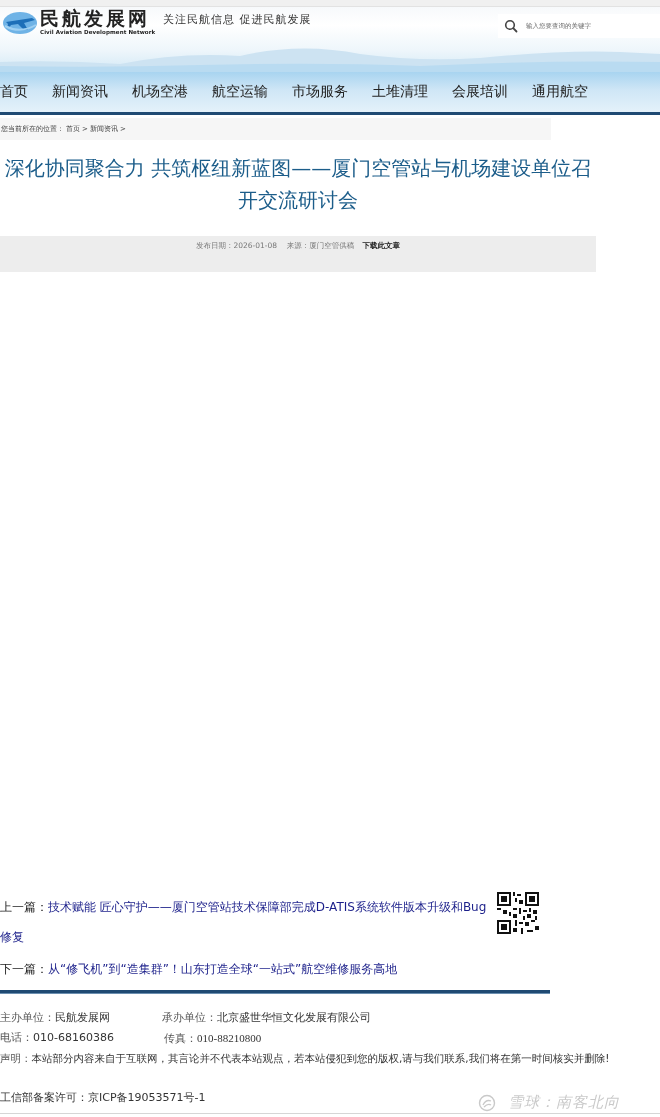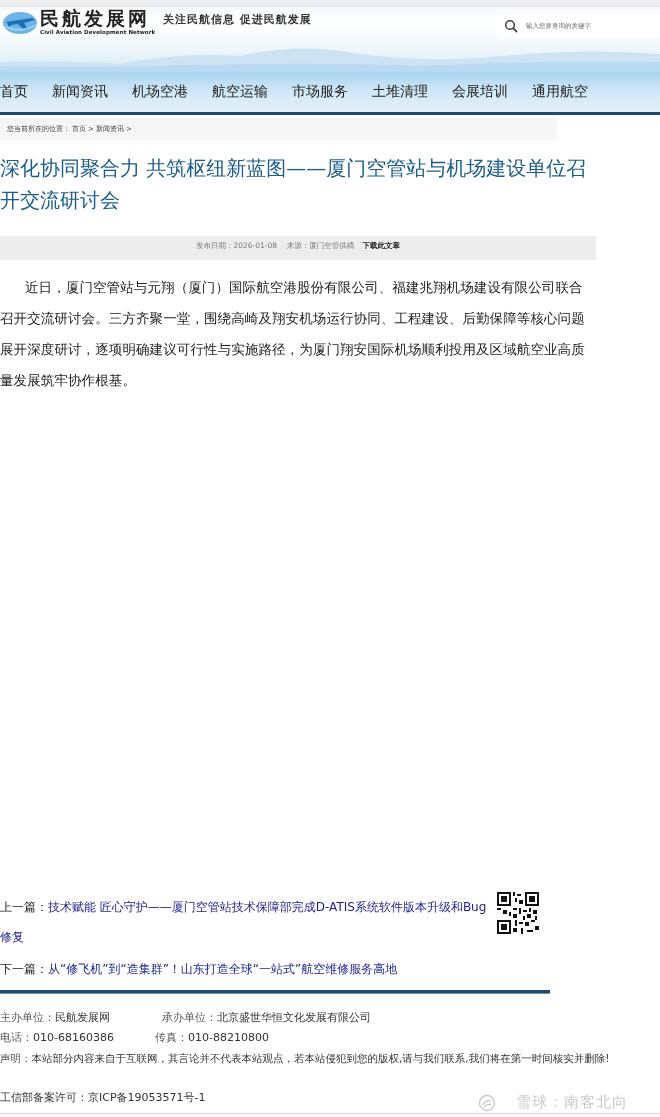--- a/index.html
+++ b/index.html
@@ -5,33 +5,33 @@
     html, body { margin:0; padding:0; }
     body { width:660px; height:1117px; background:#ffffff; overflow:hidden; position:relative;
       font-family:"DejaVu Sans","Liberation Sans",sans-serif; color:#222; }
     .header { position:absolute; left:0; top:0; width:660px; height:72px;
       background: linear-gradient(180deg,#f4f7fa 0%,#ffffff 35%,#eef6fb 70%,#d3e9f6 100%); overflow:hidden; }
     .header .topline { position:absolute; left:0; top:0; width:660px; height:6px; background:#f0f0f0; border-bottom:1px solid #e2e2e2; }
     .mtn { position:absolute; bottom:0; }
     .logo-icon { position:absolute; left:2px; top:8px; width:36px; height:28px; }
     .logo-title { position:absolute; left:40px; top:6px; font-family:"DejaVu Serif","Liberation Serif",serif; font-size:19px; font-weight:bold; color:#222; letter-spacing:3px; }
     .logo-sub { position:absolute; left:40px; top:29px; font-size:5.5px; font-weight:bold; color:#222; letter-spacing:0.1px; }
-    .slogan { position:absolute; left:163px; top:12px; font-family:"DejaVu Serif","Liberation Serif",serif; font-size:11px; font-weight:bold; color:#333; letter-spacing:1px; }
+    .slogan { position:absolute; left:163px; top:12px; font-family:"DejaVu Serif","Liberation Serif",serif; font-size:11px; font-weight:normal; color:#333; letter-spacing:1px; }
     .search { position:absolute; left:498px; top:14px; width:162px; height:24px; background:#fff; display:flex; align-items:center; }
     .search .sicon { width:14px; height:14px; margin-left:6px; }
     .search input { border:none; outline:none; background:transparent; font-size:6.5px; color:#555; margin-left:6px; width:130px; font-family:"DejaVu Sans",sans-serif; }
     .search input::placeholder { color:#666; }
     .nav { position:absolute; left:0; top:72px; width:660px; height:40px;
       background: linear-gradient(180deg,#a8d4f0 0%,#cfe6f6 45%,#e4f1fa 100%);
       border-bottom:3px solid #1f4a73; display:flex; align-items:center; }
     .nav a { font-size:14px; color:#222; text-decoration:none; white-space:nowrap; }
-    .breadcrumb { position:absolute; left:0; top:118px; width:550px; height:22px; background:#f6f6f6; font-size:7px; color:#444; line-height:22px; padding-left:7px; }
+    .breadcrumb { position:absolute; left:0; top:118px; width:550px; height:22px; background:#f6f6f6; font-size:7px; color:#444; line-height:22px; padding-left:1px; }
     .breadcrumb span { margin-right:2px; }
-    .title { position:absolute; left:0; top:152px; width:596px; text-align:left; font-size:20px; line-height:32px; color:#1c5d8a; }
-    .meta { position:absolute; left:0; top:236px; width:596px; height:24px; background:#ededed; text-align:center; font-size:7.5px; line-height:20px; color:#777; }
+    .title { position:absolute; left:0; top:152px; width:596px; text-align:center; font-size:20px; line-height:32px; color:#1c5d8a; }
+    .meta { position:absolute; left:0; top:236px; width:596px; height:36px; background:#ededed; text-align:center; font-size:7.5px; line-height:20px; color:#777; }
     .meta .dl { color:#222; font-weight:bold; margin-left:6px; cursor:pointer; }
     .article { position:absolute; left:0; top:272px; width:596px; font-size:13.5px; line-height:31px; color:#222; }
     .article p { margin:0 0 19px 0; text-indent:25px; letter-spacing:0.1px; }
     .pn { position:absolute; left:0; font-size:12px; line-height:30px; color:#222; }
     .pn a { color:#1b1f8a; text-decoration:none; }
     .qr { position:absolute; left:497px; top:892px; width:42px; height:42px; }
     .footer-line { position:absolute; left:0; top:990px; width:550px; height:3px; background:#1f4a73; border-bottom:1px solid #6b8fb0; }
     .foot { position:absolute; left:0; font-size:11px; color:#333; line-height:16px; }
     .foot .lbl { color:#555; }
     .watermark { position:absolute; left:478px; top:1093px; font-size:15px; color:#c9c9c9; display:flex; align-items:center; letter-spacing:1px; }
@@ -81,21 +81,20 @@
 <h1 class="title" style="margin:0;font-weight:normal;">深化协同聚合力 共筑枢纽新蓝图——厦门空管站与机场建设单位召开交流研讨会</h1>
 
 <div class="meta">
   <span>发布日期：</span><span>2026-01-08</span>
   &nbsp;&nbsp;
   <span>来源：</span><span>厦门空管供稿</span>
   <span class="dl">下载此文章</span>
 </div>
 
 <div class="article">
-  <p>近日，厦门空管站与元翔（厦门）国际航空港股份有限公司、福建兆翔机场建设有限公司联合召开交流研讨会。三方齐聚一堂，围绕高崎及翔安机场运行协同、工程建设、后勤保障等核心问题展开深度研讨，逐项明确建议可行性与实施路径，为厦门翔安国际机场顺利投用及区域航空业高质量发展筑牢协作根基。</p>
 </div>
 
 <div class="pn" style="top:892px;width:495px;">
   <span>上一篇：</span><a href="#">技术赋能 匠心守护——厦门空管站技术保障部完成D-ATIS系统软件版本升级和Bug修复</a>
 </div>
 <div class="pn" style="top:954px;width:600px;">
   <span>下一篇：</span><a href="#">从“修飞机”到“造集群”！山东打造全球“一站式”航空维修服务高地</a>
 </div>
 <svg class="qr" viewBox="0 0 21 21" shape-rendering="crispEdges">
   <rect width="21" height="21" fill="#fff"></rect>
@@ -140,30 +139,30 @@
 
 <div class="foot" style="top:1010px;">
   <span class="lbl">主办单位：</span><span>民航发展网</span>
 </div>
 <div class="foot" style="top:1010px;left:162px;">
   <span class="lbl">承办单位：</span><span>北京盛世华恒文化发展有限公司</span>
 </div>
 <div class="foot" style="top:1030px;text-align:right;">
   <span class="lbl">电话：</span><span>010-68160386</span>
 </div>
-<div class="foot" style="top:1030px;left:155px;">
+<div class="foot" style="top:1030px;left:164px;font-family:Liberation Serif, serif;">
   <span class="lbl">传真：</span><span>010-88210800</span>
 </div>
 <div class="foot" style="top:1050px;width:658px;font-size:10.5px;">
   <span class="lbl">声明：</span><span>本站部分内容来自于互联网，其言论并不代表本站观点，若本站侵犯到您的版权,请与我们联系,我们将在第一时间核实并删除!</span>
 </div>
 <div class="foot" style="top:1090px;">
   <span>工信部备案许可：</span><span>京ICP备19053571号-1</span>
 </div>
 
 <div class="watermark">
   <svg width="18" height="18" viewBox="0 0 18 18">
     <circle cx="9" cy="9" r="7.5" stroke="#c9c9c9" stroke-width="1.4" fill="none"></circle>
     <path d="M5 11 Q8 5 13 7 M6 13 Q10 9 13 11" stroke="#c9c9c9" stroke-width="1.3" fill="none"></path>
   </svg>
-  <span style="margin-left:20px;">雪球：南客北向</span>
+  <span style="margin-left:12px;font-style:italic;">雪球：南客北向</span>
 </div>
 <div class="bottom-rule"></div>
 
 </body></html>

